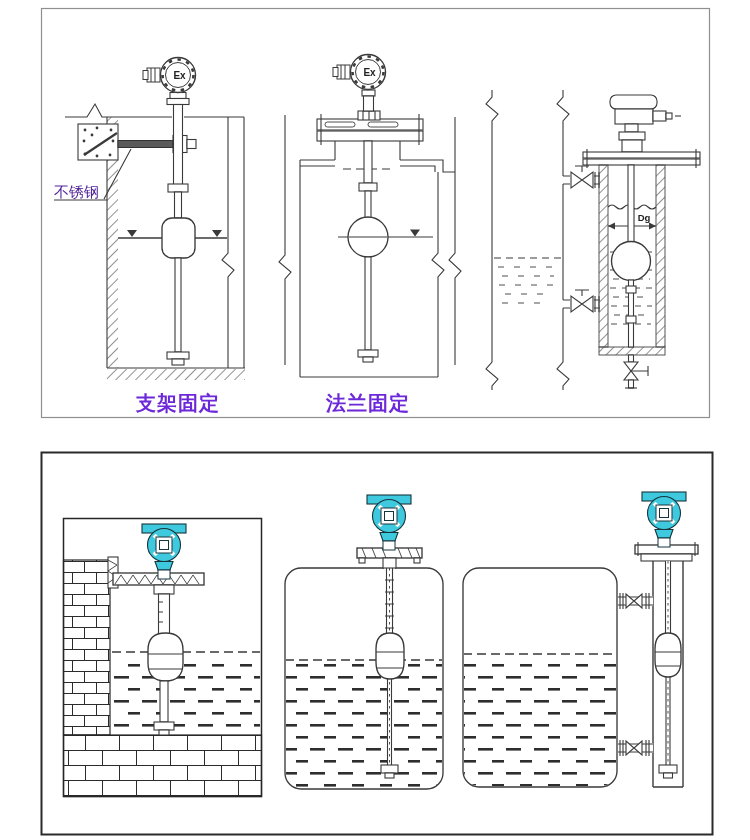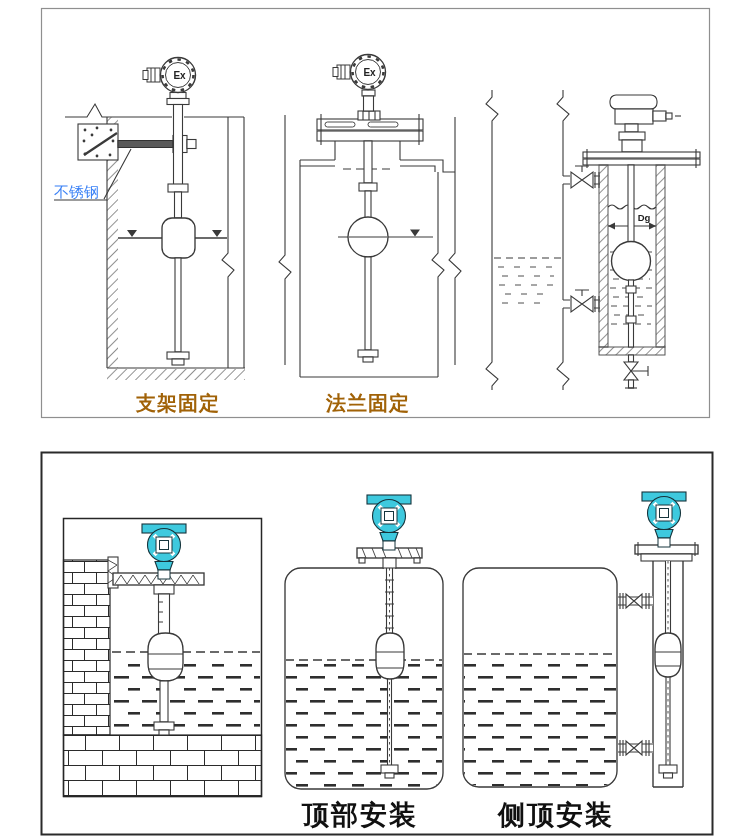--- a/index.html
+++ b/index.html
@@ -7,23 +7,23 @@
   .stage{position:relative;width:750px;height:840px;background:#fff;overflow:hidden;}
   svg.canvas{position:absolute;left:0;top:0;display:block;}
   .ln{stroke:var(--line);stroke-width:1.1;fill:none;}
   .lnthick{stroke:var(--line);stroke-width:1.4;fill:none;}
   .lnthin{stroke:var(--line);stroke-width:0.9;fill:none;}
   .wh{fill:#fff;stroke:var(--line);stroke-width:1.1;}
   .whb{fill:#fff;stroke:var(--line);stroke-width:1.35;}
   .dk{fill:var(--line);stroke:none;}
   .teal{fill:var(--teal);stroke:#16343c;stroke-width:1.1;}
   .cap{position:absolute;transform:translateX(-50%);white-space:nowrap;font-weight:bold;}
-  .cap-top{font-size:20px;color:#a16207;letter-spacing:1px;}
+  .cap-top{font-size:20px;color:#6d28d9;letter-spacing:1px;}
   .cap-bottom{font-size:27px;font-weight:900;color:#101010;letter-spacing:2px;}
-  .lbl-stainless{position:absolute;font-size:15px;color:#3b82f6;white-space:nowrap;}
+  .lbl-stainless{position:absolute;font-size:15px;color:#4c1d95;white-space:nowrap;}
   text.svgtxt{fill:#222;font-weight:bold;font-family:"Liberation Sans",sans-serif;}
 </style>
 </head>
 <body>
 
 <div class="stage">
 
 <svg class="canvas" width="750" height="840" viewBox="0 0 750 840">
   <defs>
     <pattern id="hatch" width="7" height="7" patternUnits="userSpaceOnUse" patternTransform="rotate(45)">
@@ -285,16 +285,14 @@
       <use href="#tealHead" x="664" y="492"></use>
     </g>
   </g>
 </svg>
 
 <div class="lbl-stainless" style="left:54px;top:183px;">不锈钢</div>
 
 <div class="cap cap-top" style="left:178px;top:390px;">支架固定</div>
 <div class="cap cap-top" style="left:368px;top:390px;text-align:center;">法兰固定</div>
 
-<div class="cap cap-bottom" style="left:360px;top:797px;">顶部安装</div>
-<div class="cap cap-bottom" style="left:556px;top:797px;">侧顶安装</div>
 
 </div>
 
 </body></html>

